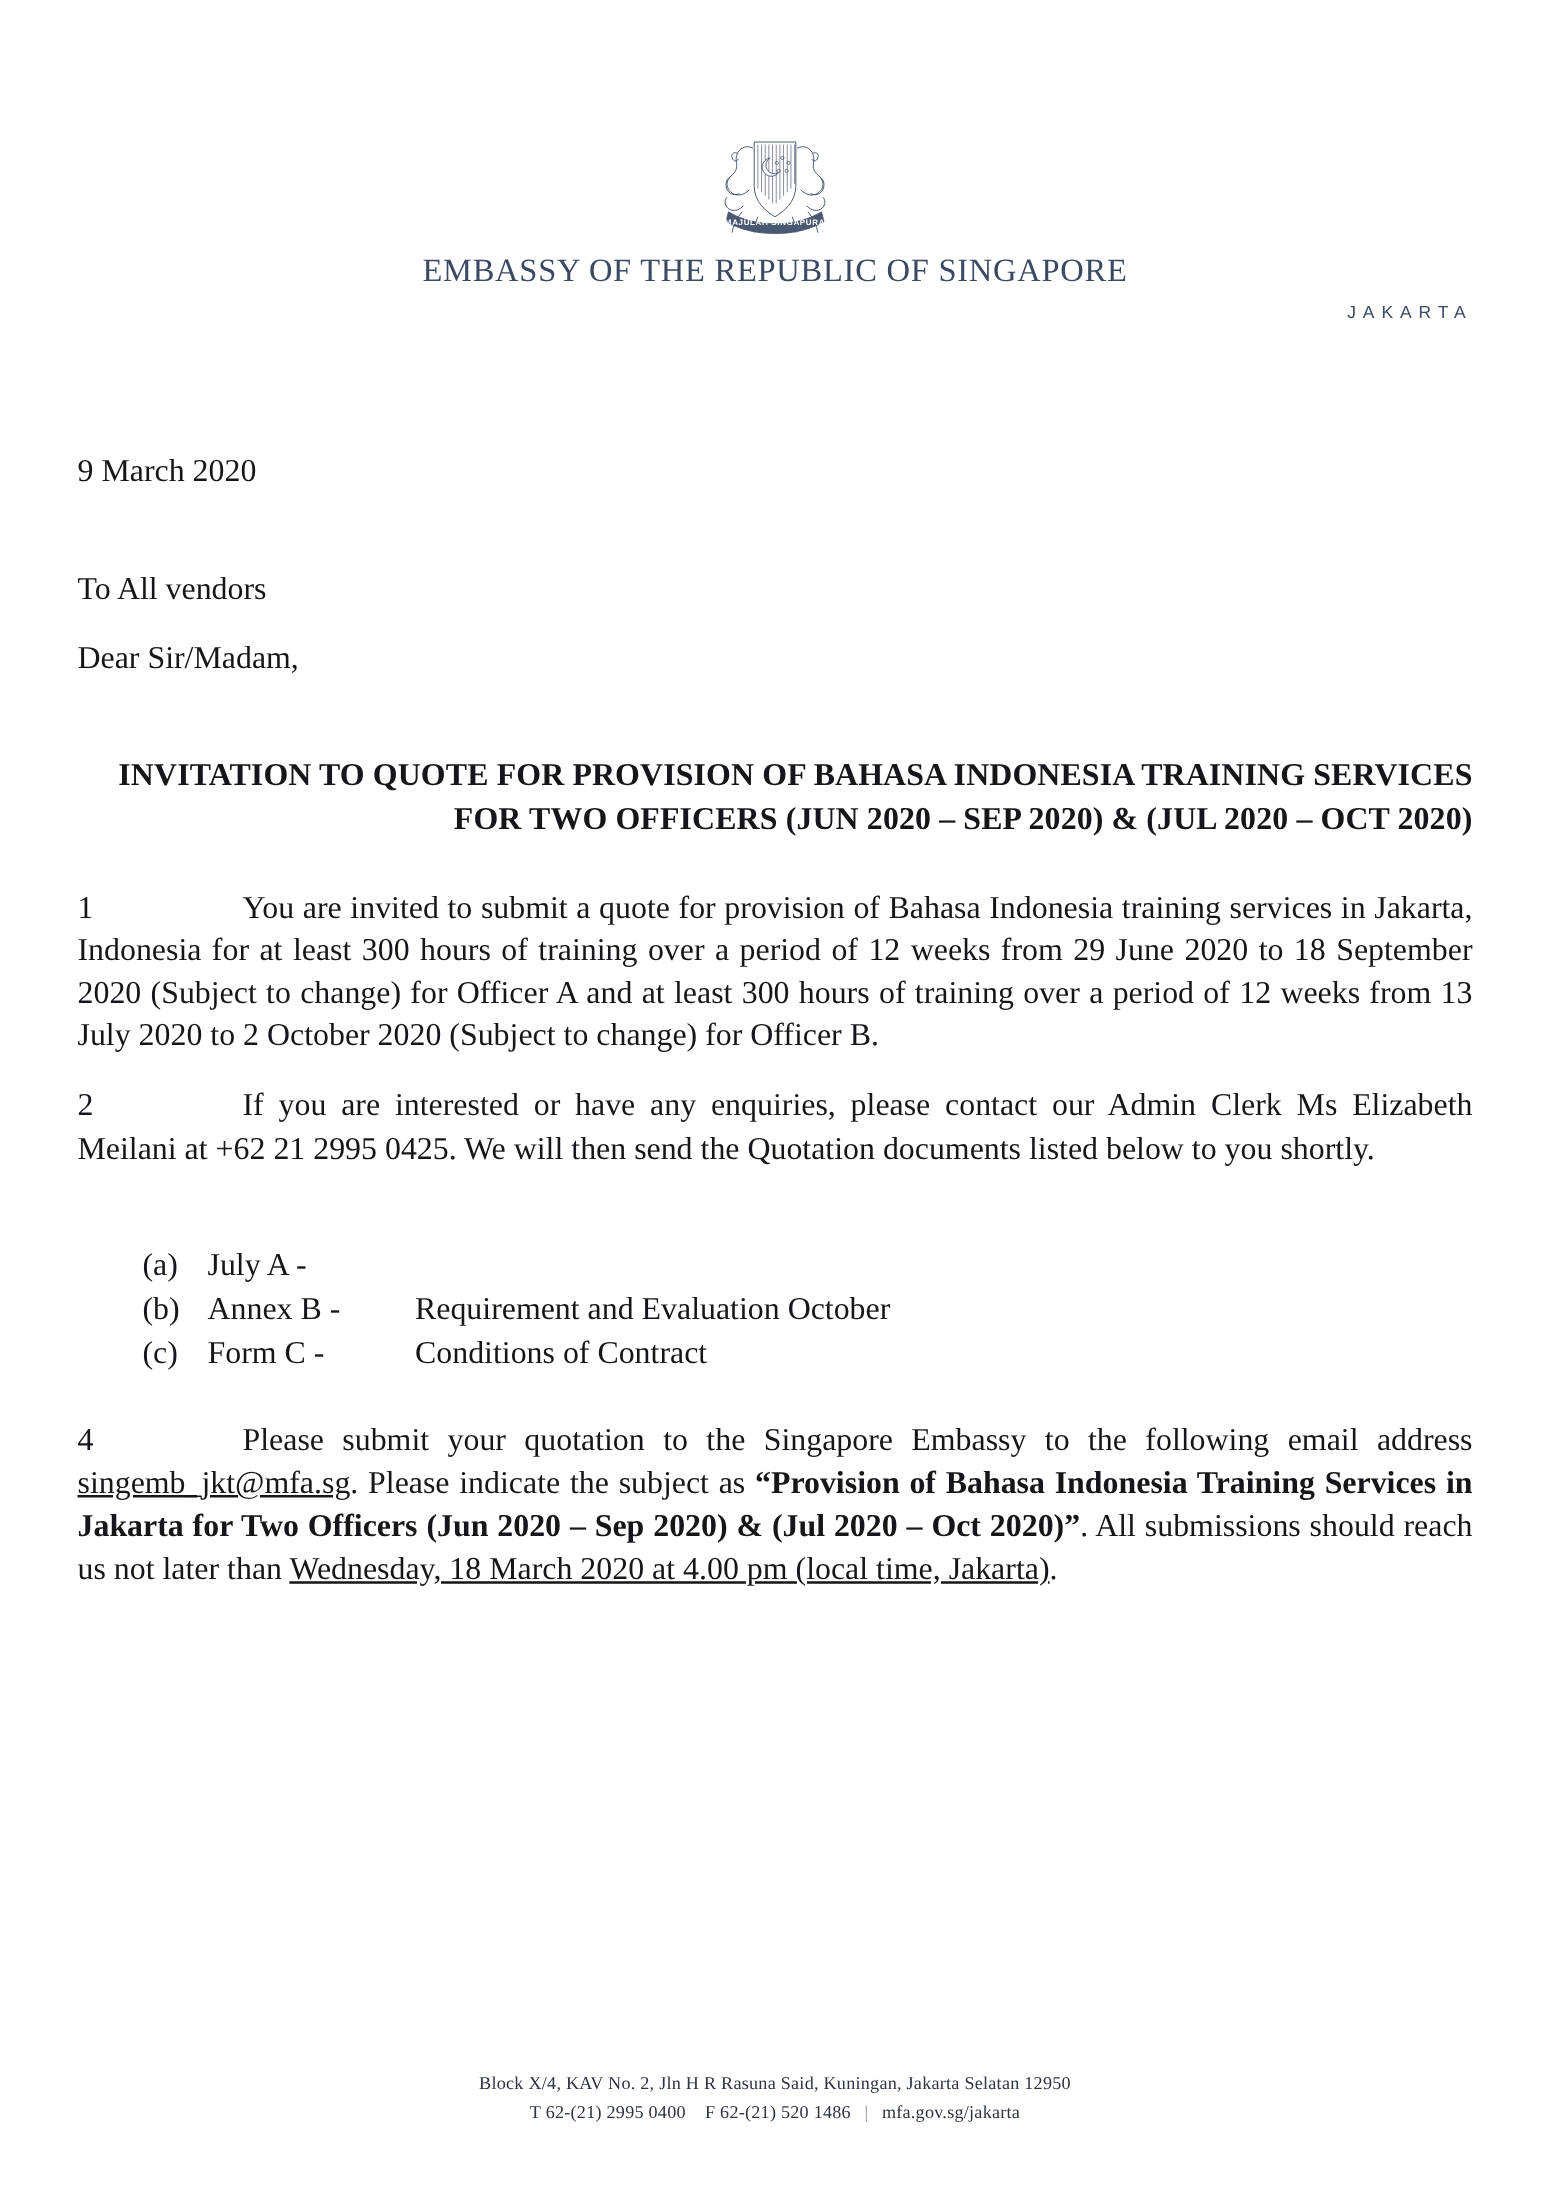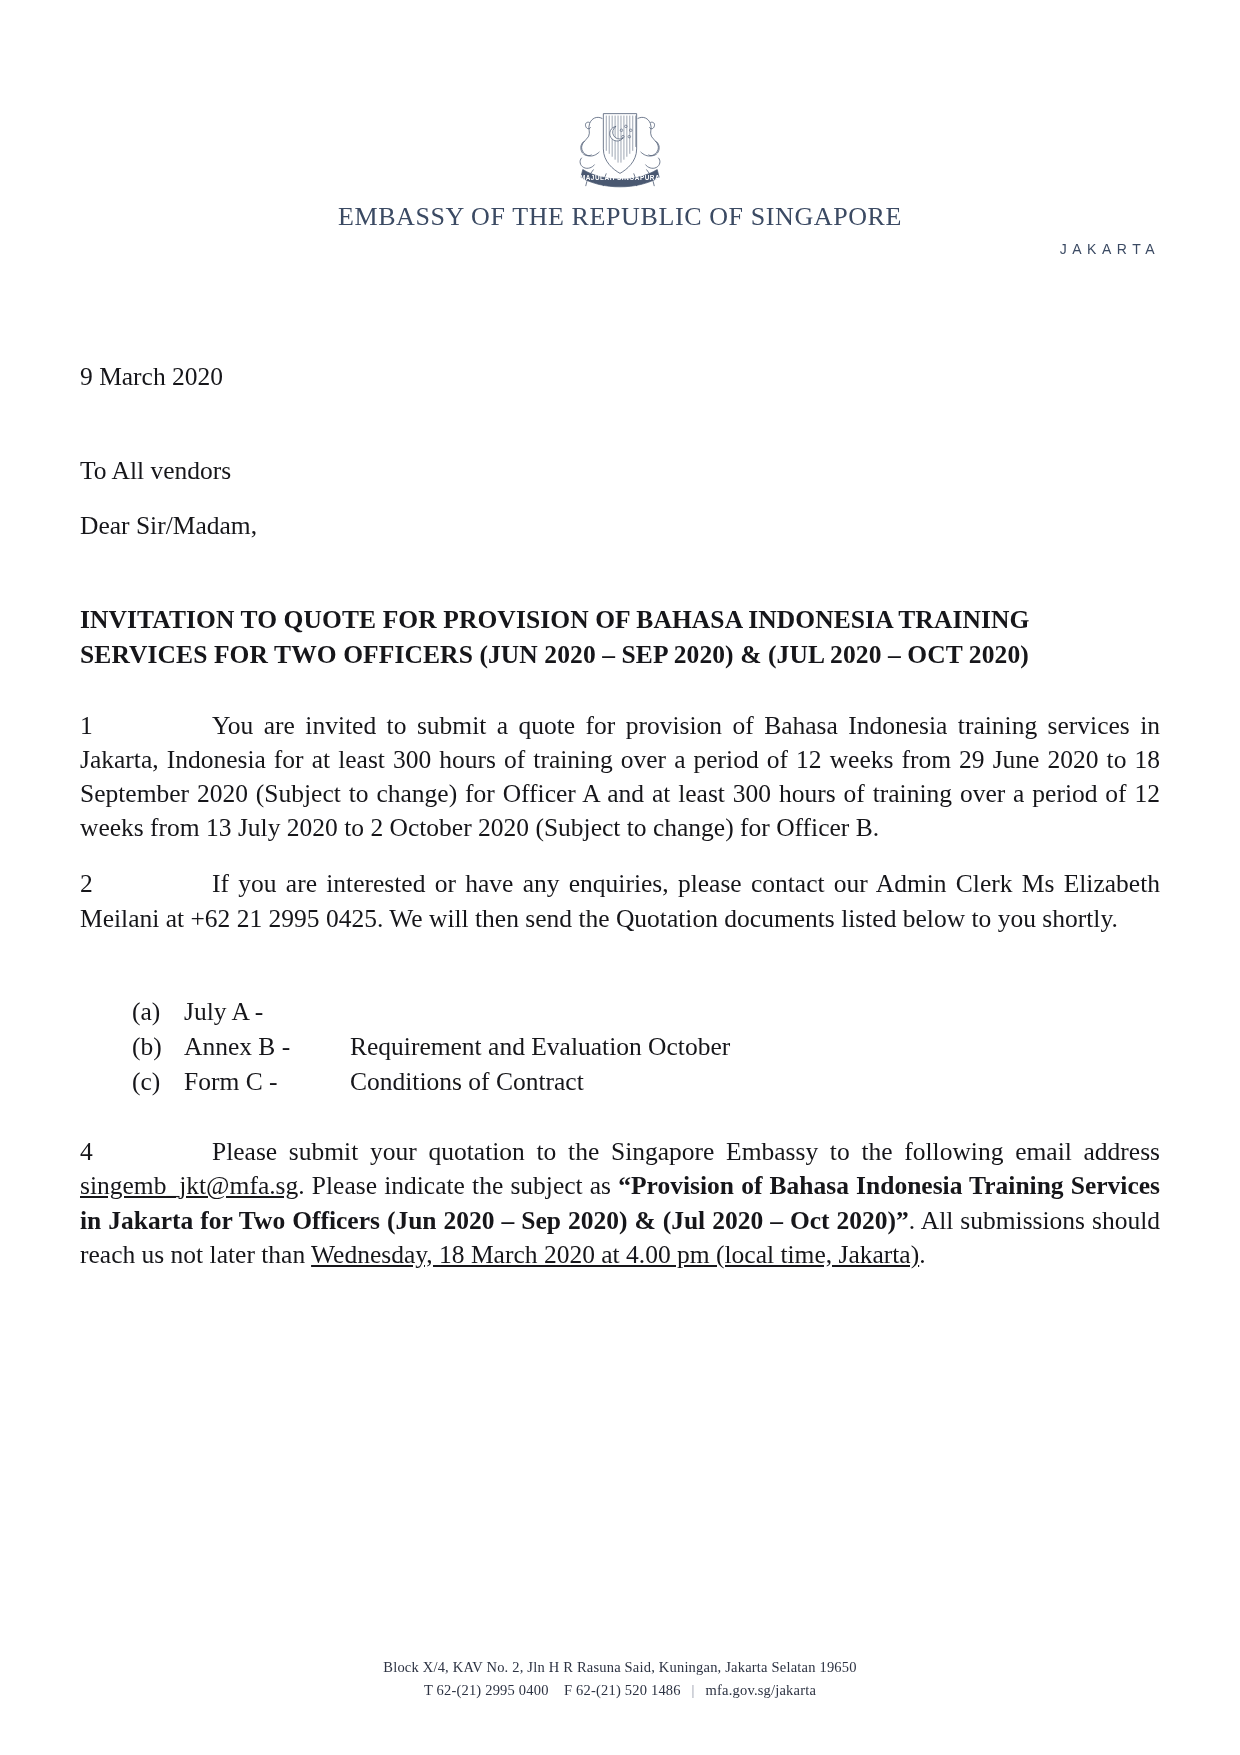--- a/index.html
+++ b/index.html
@@ -14,21 +14,21 @@
     color: #16161a;
     position: relative;
     overflow: hidden;
   }
 
   .page {
     position: relative;
     width: 1240px;
     height: 1755px;
     box-sizing: border-box;
-    padding: 0 80px;
+    padding: 0 62px;
   }
 
   
   .letterhead {
     text-align: center;
     padding-top: 96px;
   }
   .crest {
     width: 120px;
     height: 96px;
@@ -64,20 +64,21 @@
   .spacer-sm { height: 22px; }
 
   .to-line {}
   .salutation {}
 
   .doc-heading {
     font-weight: bold;
     font-size: 25.5px;
     line-height: 1.37;
     letter-spacing: 0.1px;
+    text-align: right;
   }
 
   p.para {
     margin: 0;
     text-align: justify;
     text-justify: inter-word;
     text-indent: 0;
     line-height: 1.34;
   }
   .pnum {
@@ -227,21 +228,21 @@
       </div>
     </div>
 
     <div class="spacer-md"></div>
 
     <p class="para"><span class="pnum">4</span><span>Please submit your quotation to the Singapore Embassy to the following email address </span><span class="u">singemb_jkt@mfa.sg</span><span>. Please indicate the subject as </span><span class="b">“Provision of Bahasa Indonesia Training Services in Jakarta for Two Officers (Jun 2020 – Sep 2020) &amp; (Jul 2020 – Oct 2020)”</span><span>. All submissions should reach us not later than </span><span class="u">Wednesday, 18 March 2020 at 4.00 pm (local time, Jakarta)</span><span>.</span></p>
 
   </div>
 
   <div class="footer">
-    <div>Block X/4, KAV No. 2, Jln H R Rasuna Said, Kuningan, Jakarta Selatan 19650</div>
+    <div>Block X/4, KAV No. 2, Jln H R Rasuna Said, Kuningan, Jakarta Selatan 12950</div>
     <div>
       <span>T  62-(21) 2995 0400</span>
       <span>&nbsp;&nbsp;</span>
       <span>F  62-(21) 520 1486</span>
       <span class="sep">|</span>
       <span>mfa.gov.sg/jakarta</span>
     </div>
   </div>
 
 </div>

